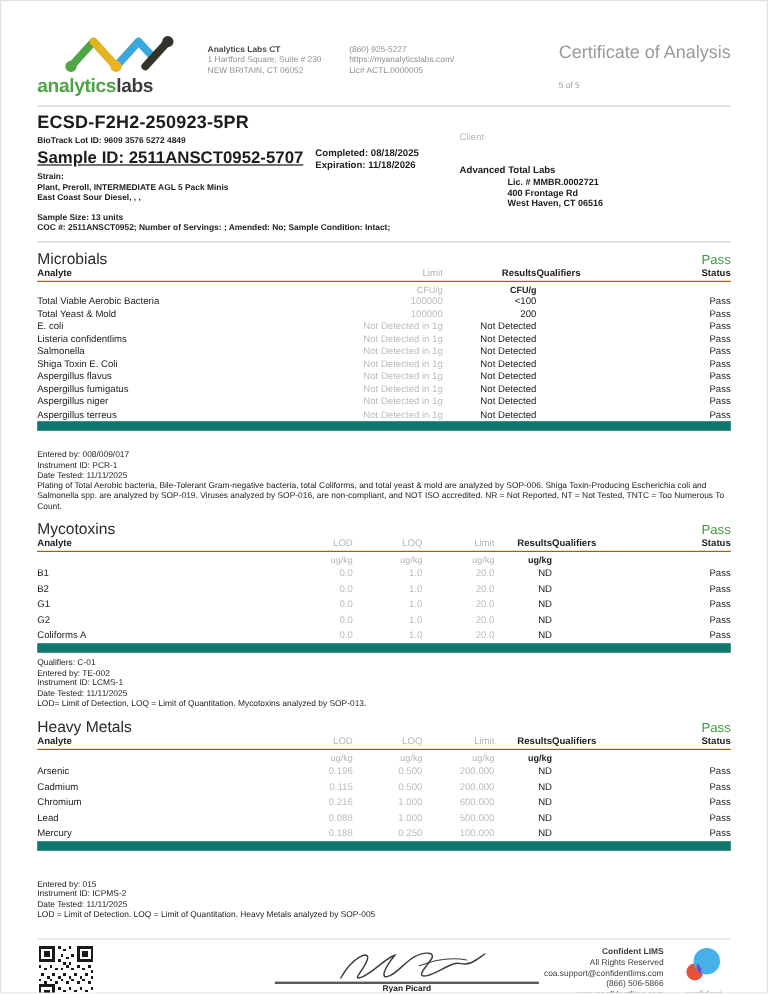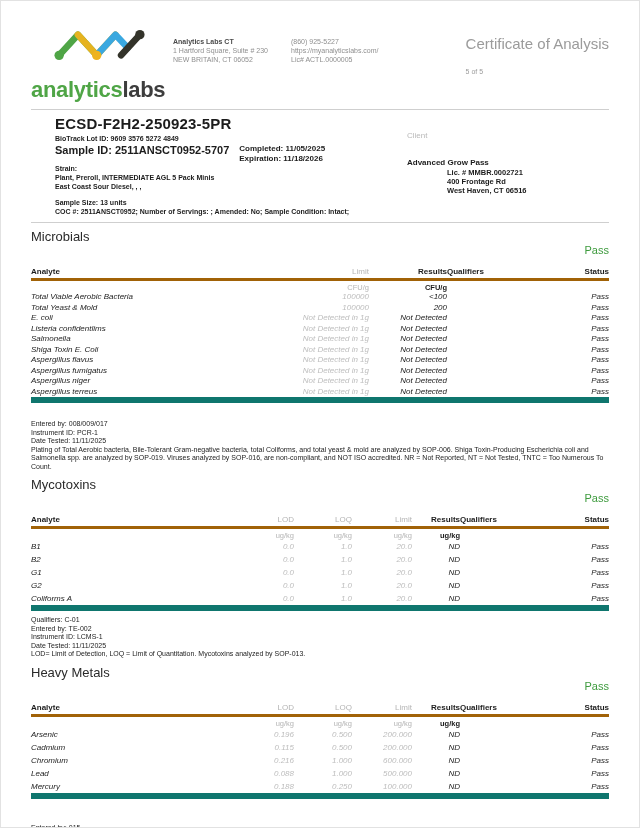--- a/index.html
+++ b/index.html
@@ -7,60 +7,60 @@
     width:640px;height:828px;box-sizing:border-box;
     border:1px solid #e2e2e2;
     padding:26px 30px 0 30px;
     font-family:"Liberation Sans",sans-serif;
     color:#1c1c1c;overflow:hidden;background:#fff;
   }
   
   .hdr{display:flex;align-items:flex-start;}
   .logo{width:128px;}
   .logo svg{display:block;}
-  .wordmark{font-size:22px;font-weight:700;letter-spacing:-.3px;margin-top:14px;}
+  .wordmark{font-size:16px;font-weight:700;letter-spacing:-.3px;margin-top:1px;}
   .wm-green{color:#4fa546;}
   .wm-dark{color:#3d3d3d;}
   .labinfo{margin-left:14px;font-size:7px;line-height:9px;color:#8f8f8f;padding-top:10px;width:118px;}
   .labinfo .b{color:#4a4a4a;font-weight:700;}
   .contactinfo{font-size:7px;line-height:9px;color:#8f8f8f;padding-top:10px;width:150px;}
   .hdr-right{margin-left:auto;text-align:left;padding-top:8px;}
   .coa-title{font-size:15px;color:#9b9b9b;}
   .coa-page{font-size:7px;color:#9b9b9b;margin-top:16px;}
   .hr{border:none;border-top:1px solid #cfcfcf;margin:6px 0 5px 0;}
   .hr-light{border:none;border-top:1px solid #dedede;margin:4px 0;}
   
   .sample{display:flex;}
-  .sample-left{width:330px;margin-left:24px;}
+  .sample-left{width:330px;}
   .sample-name{font-size:15px;font-weight:700;letter-spacing:.2px;}
   .biotrack{font-size:7px;font-weight:700;margin-top:3px;}
   .idrow{display:flex;margin-top:2px;}
-  .sample-id{font-size:11px;font-weight:700;}
+  .sample-id{font-size:14px;font-weight:700;text-decoration:underline;}
   .dates{font-size:8px;font-weight:700;line-height:10px;margin-left:10px;}
   .small-line{font-size:7px;line-height:9px;font-weight:600;}
   .spacer6{height:7px;}
   .client{margin-left:22px;padding-top:16px;width:200px;}
   .client .lbl{font-size:8px;color:#b9b9b9;margin-bottom:18px;}
   .client .nm{font-size:8px;font-weight:700;line-height:10px;}
   .client .ln{font-size:7.5px;font-weight:600;line-height:9px;padding-left:40px;}
   
-  .sec-head{display:flex;align-items:baseline;margin-top:6px;flex-direction:column;}
+  .sec-head{display:flex;align-items:baseline;margin-top:6px;}
   .sec-title{font-size:13px;color:#2a2a2a;}
   .sec-pass{margin-left:auto;font-size:11px;color:#3e9b3e;}
   .row-m{display:grid;grid-template-columns:1fr 150px 78px 100px 62px;}
   .row-t{display:grid;grid-template-columns:1fr 90px 58px 60px 48px 80px 69px;}
-  .thead{border-bottom:3px solid #a16207;padding-bottom:2px;margin-top:11px;}
+  .thead{border-bottom:1px solid #a16207;padding-bottom:2px;margin-top:0;}
   .h{font-size:8px;font-weight:700;color:#1c1c1c;}
   .h.gray{color:#b5b5b5;font-weight:400;}
   .r{text-align:right;}
   .ctr{text-align:left;}
   .units{padding-top:2px;}
   .u{font-size:7.5px;color:#b5b5b5;line-height:9px;}
   .u.dark{color:#1c1c1c;font-weight:700;}
-  .tbody{border-bottom:6px solid #0f766e;font-style:italic;}
+  .tbody{border-bottom:8px solid #0f766e;}
   .tbody .cell{font-size:8px;line-height:10.5px;color:#1c1c1c;}
   .tbody-t .cell{line-height:13px;}
   .cell.dim{color:#bdbdbd;}
   .sec-foot{margin-top:5px;font-size:7px;line-height:8.5px;color:#1c1c1c;}
   .sec-foot .note{max-width:580px;}
   .gap12{height:12px;}
   .gap20{height:20px;}
   
   .bottom{display:flex;align-items:flex-start;margin-top:4px;margin-bottom:2px;}
   .qr{width:48px;height:48px;}
@@ -108,34 +108,34 @@
   </div>
   <hr class="hr">
 
   <div class="sample">
     <div class="sample-left">
       <div class="sample-name">ECSD-F2H2-250923-5PR</div>
       <div class="biotrack">BioTrack Lot ID: 9609 3576 5272 4849</div>
       <div class="idrow">
         <div class="sample-id">Sample ID: 2511ANSCT0952-5707</div>
         <div class="dates">
-          <div>Completed: 11/05/2025</div>
+          <div>Completed: 08/18/2025</div>
           <div>Expiration: 11/18/2026</div>
         </div>
       </div>
       <div class="small-line">Strain:</div>
       <div class="small-line">Plant, Preroll, INTERMEDIATE AGL 5 Pack Minis</div>
       <div class="small-line">East Coast Sour Diesel, , ,</div>
       <div class="spacer6"></div>
       <div class="small-line">Sample Size: 13 units</div>
       <div class="small-line">COC #: 2511ANSCT0952; Number of Servings: ; Amended: No; Sample Condition: Intact;</div>
     </div>
     <div class="client">
       <div class="lbl">Client</div>
-      <div class="nm">Advanced Grow Pass</div>
+      <div class="nm">Advanced Total Labs</div>
       <div class="ln">Lic. # MMBR.0002721</div>
       <div class="ln">400 Frontage Rd</div>
       <div class="ln">West Haven, CT 06516</div>
     </div>
   </div>
   <hr class="hr">
 
   <div>
     <div class="sec-head">
       <span class="sec-title">Microbials</span>

